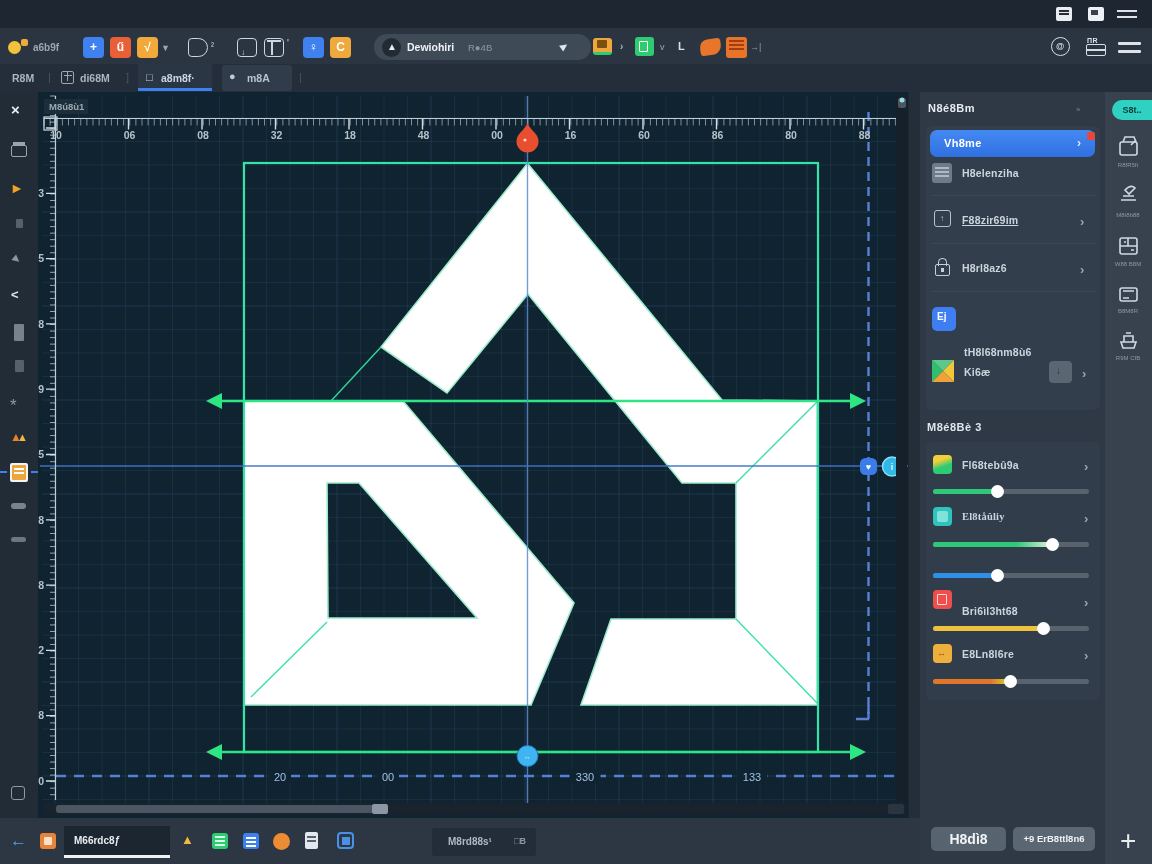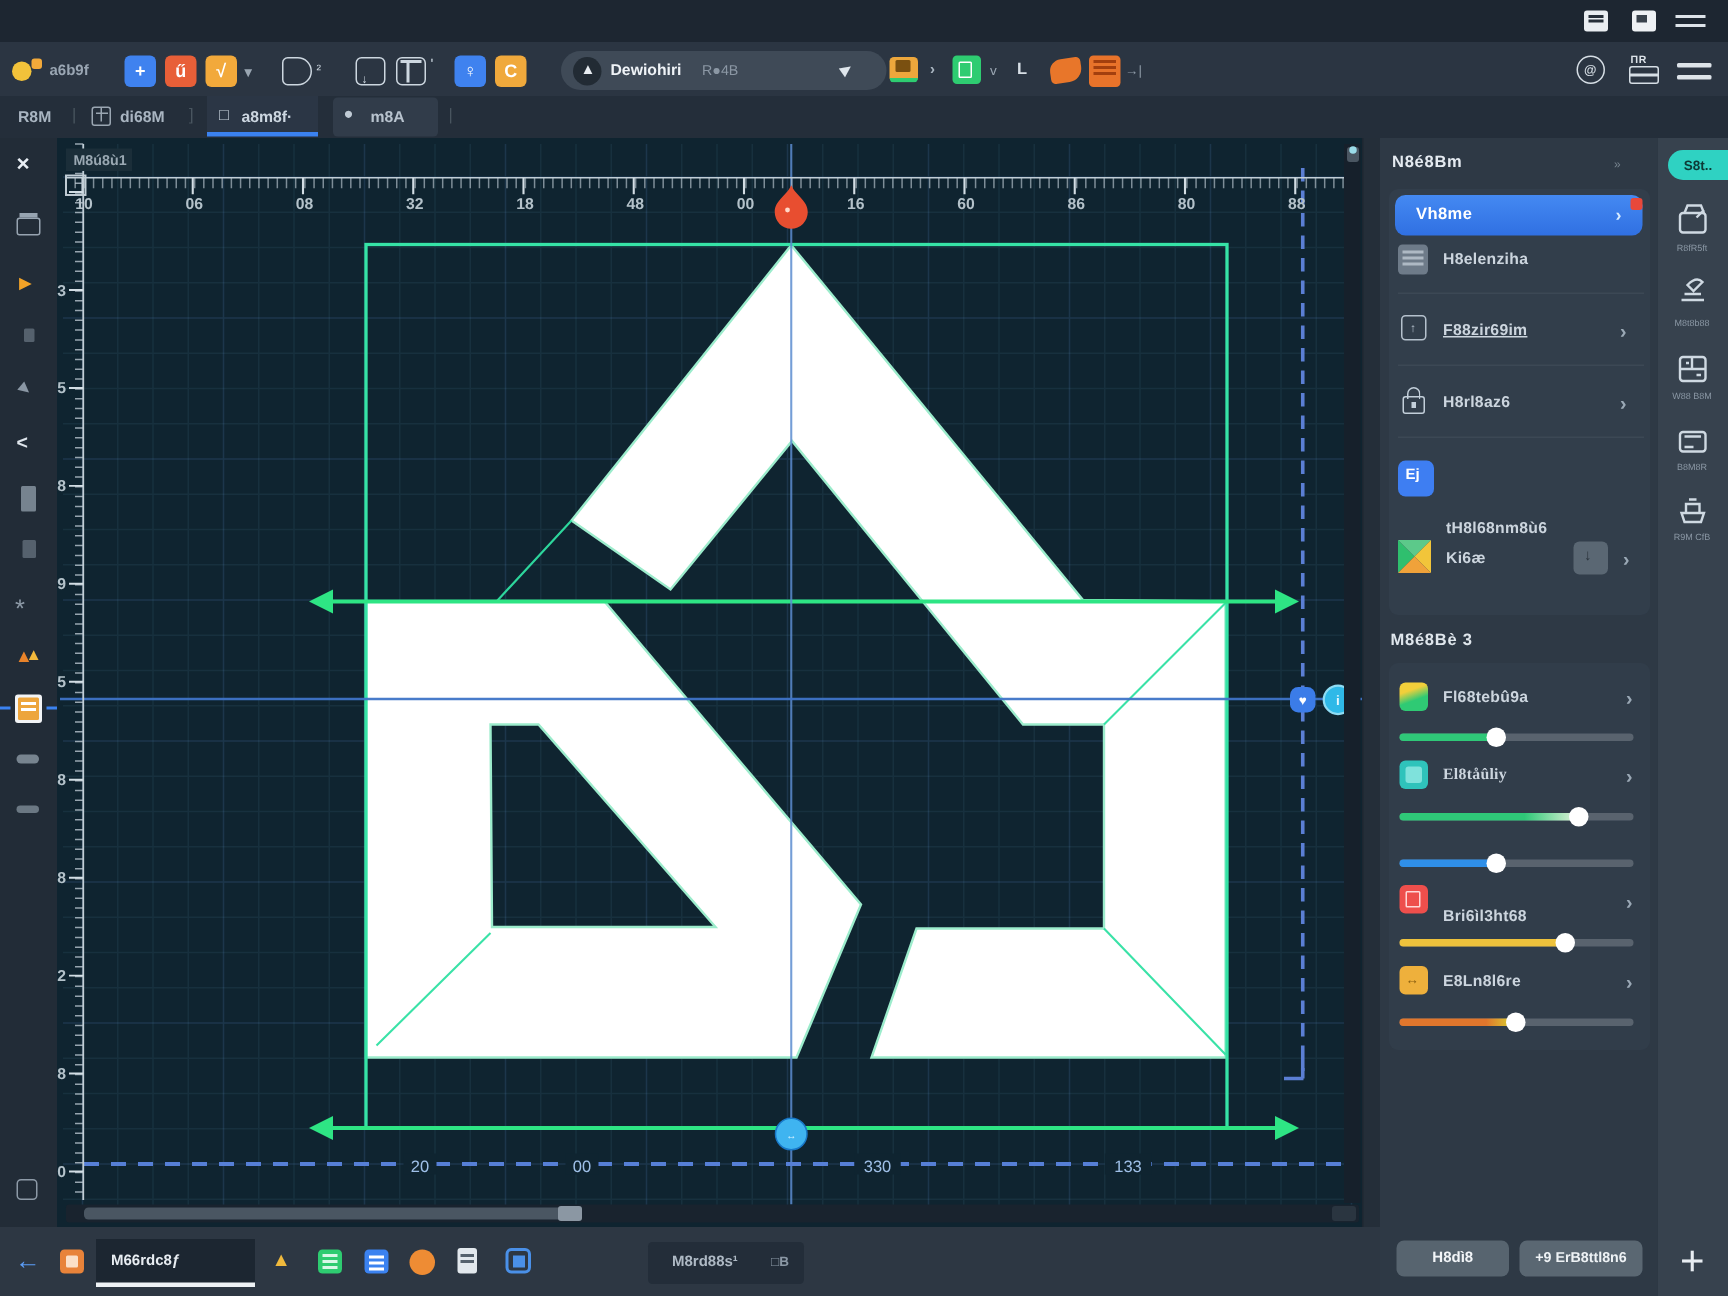--- a/index.html
+++ b/index.html
@@ -240,21 +240,21 @@
   <span class="sicon" style="top:202px;background:#eeb03c;"></span>
   <span class="abs" style="left:17px;top:206px;color:#8a5f10;font-size:9px;font-weight:bold;">↔</span>
   <span class="rowtxt" style="left:42px;top:206px;">E8Ln8l6re</span>
   <span class="abs" style="left:164px;top:204px;"><span class="chev">›</span></span>
   <span class="sldtrack" style="top:237px;">
         <span class="sldfill" style="width:77px;background:linear-gradient(90deg,#e0762c 75%,#d8d832);"></span>
         <span class="knob" style="left:71px;"></span>
       </span>
 </div>
 
-<span class="abs" style="left:931px;top:827px;width:75px;height:24px;background:#57646f;border-radius:5px;text-align:center;line-height:24px;color:#f2f5f8;font-size:10px;font-weight:bold;">H8dì8</span>
+<span class="abs" style="left:931px;top:827px;width:75px;height:24px;background:#57646f;border-radius:5px;text-align:center;line-height:24px;color:#f2f5f8;font-size:14px;font-weight:bold;">H8dì8</span>
 <span class="abs" style="left:1013px;top:827px;width:82px;height:24px;background:#5a6772;border-radius:5px;text-align:center;line-height:24px;color:#eef2f5;font-size:9.5px;font-weight:bold;">+9 ErB8ttl8n6</span>
 
 <span class="abs" style="left:1112px;top:100px;width:40px;height:20px;background:#2fd2c2;border-radius:10px 0 0 10px;text-align:center;line-height:20px;color:#0d3a36;font-size:9px;font-weight:bold;">S8t..</span>
 <svg class="abs" style="left:1105px;top:120px;" width="47" height="280" viewBox="0 0 47 280">
   <g stroke="#cfd9e2" stroke-width="1.6" fill="none">
     <rect x="15" y="22" width="17" height="13" rx="2"></rect>
         <path d="M18 22 L20 17 L29 17 L31 22 M26 25 L31 20"></path>
     <path d="M16 80 L31 80 M18 76 L29 76 M20 70 Q26 64 30 68 L24 74 Z"></path>
     <rect x="15" y="118" width="17" height="16" rx="2"></rect>
         <path d="M15 126 H32 M23 118 V126 M19 122 H21 M26 130 H29"></path>

